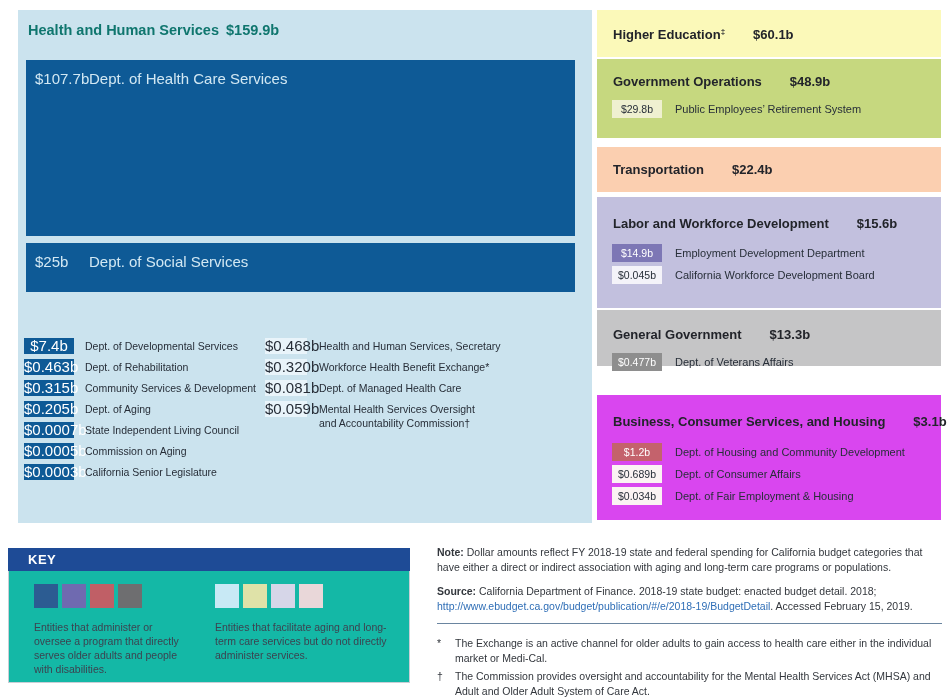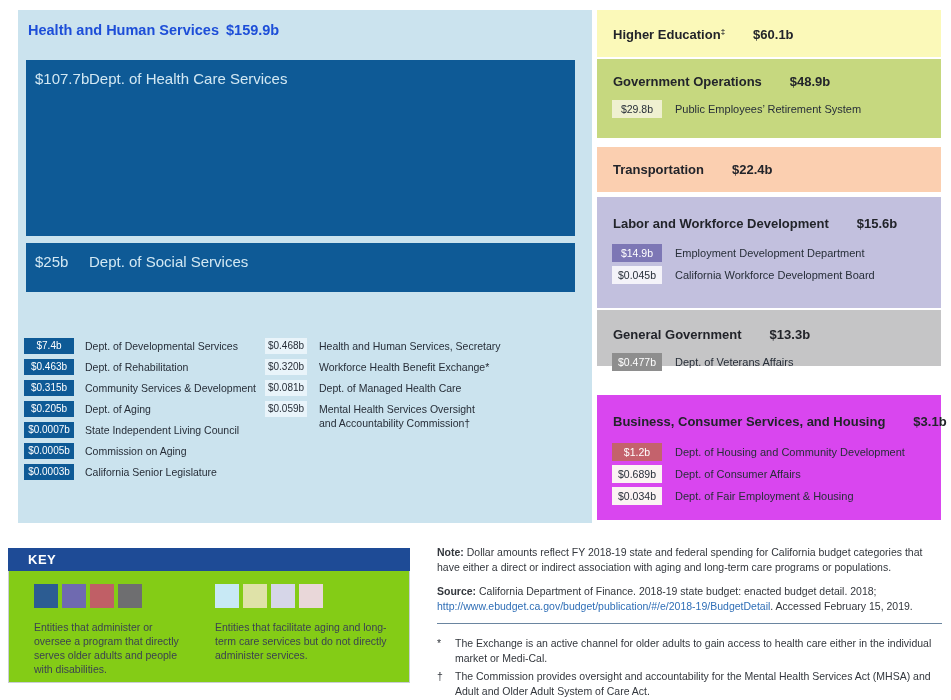--- a/index.html
+++ b/index.html
@@ -4,33 +4,33 @@
 <style>
   html,body { margin:0; padding:0; }
   body {
     width:951px; height:700px; position:relative; overflow:hidden;
     background:#ffffff; font-family:"Liberation Sans", sans-serif; color:#272e38;
   }
   .abs { position:absolute; }
 
   
   #hhs-panel { left:18px; top:10px; width:574px; height:513px; background:#cbe3ee; }
-  .hhs-title { position:absolute; left:10px; top:12px; font-size:14.5px; font-weight:bold; color:#1d4ed8; white-space:nowrap; }
+  .hhs-title { position:absolute; left:10px; top:12px; font-size:14.5px; font-weight:bold; color:#0f766e; white-space:nowrap; }
   .hhs-title .amt { margin-left:7px; }
   .block { position:absolute; left:8px; width:549px; background:#0e5a96; color:#d2e8f3; }
   #hhs-block-1 { top:50px; height:176px; }
   #hhs-block-2 { top:233px; height:49px; }
   .block-inner { display:flex; padding:10px 0 0 9px; font-size:15px; }
   .block-inner .amt { width:54px; }
 
   .hhs-col { position:absolute; top:328px; }
   #hhs-col1 { left:6px; }
   #hhs-col2 { left:247px; }
   .lrow { display:flex; align-items:flex-start; margin-bottom:5px; }
-  .lchip { height:16px; line-height:16px; font-size:10px; text-align:center; flex:none; }
+  .lchip { height:16px; line-height:16px; font-size:15px; text-align:center; flex:none; }
   #hhs-col1 .lchip { width:50px; background:#0e5a96; color:#ffffff; }
   #hhs-col2 .lchip { width:42px; background:#e9f4fa; color:#272e38; }
   .llabel { font-size:10.5px; line-height:13.5px; margin-left:11px; padding-top:2px; color:#272e38; white-space:pre-line; }
   #hhs-col2 .llabel { width:210px; margin-left:12px; }
 
   
   .rpanel { position:absolute; left:597px; width:344px; }
   #p-higher-ed      { top:10px;  height:47px;  background:#fbf9b9; }
   #p-gov-ops        { top:59px;  height:79px;  background:#c6d87f; }
   #p-transportation { top:147px; height:45px;  background:#fbcfb0; }
@@ -55,21 +55,21 @@
   .chip-pale-green  { background:#eff0d0; color:#272e38; }
   .chip-purple      { background:#7d77b5; color:#ffffff; }
   .chip-pale-purple { background:#f4f3f9; color:#272e38; }
   .chip-gray        { background:#8e8e8e; color:#ffffff; }
   .chip-red         { background:#c4626c; color:#ffffff; }
   .chip-pale-pink   { background:#fbf3f3; color:#272e38; }
 
   
   #key-box { left:8px; top:548px; width:402px;border-radius:18px; }
   #key-header { background:#1e4b96; color:#ffffff; height:23px; line-height:23px; padding-left:20px; font-size:13px; font-weight:bold; letter-spacing:0.5px; }
-  #key-body { position:relative; height:111px; border:1px solid #c9ced6; border-top:none; background:#84cc16; }
+  #key-body { position:relative; height:111px; border:1px solid #c9ced6; border-top:none; background:#14b8a6; }
   .key-group { position:absolute; top:13px; }
   #key-group-1 { left:25px; width:155px; }
   #key-group-2 { left:206px; width:172px; }
   .swatches { display:flex; gap:4px; }
   .swatch { width:24px; height:24px; }
   .key-caption { margin-top:12px; font-size:10.5px; line-height:14px; color:#3c4350; }
 
   
   #notes { left:437px; top:545px; width:505px; font-size:10.5px; line-height:14.5px; color:#33373d; }
   #notes p { margin:0 0 10px 0; }

